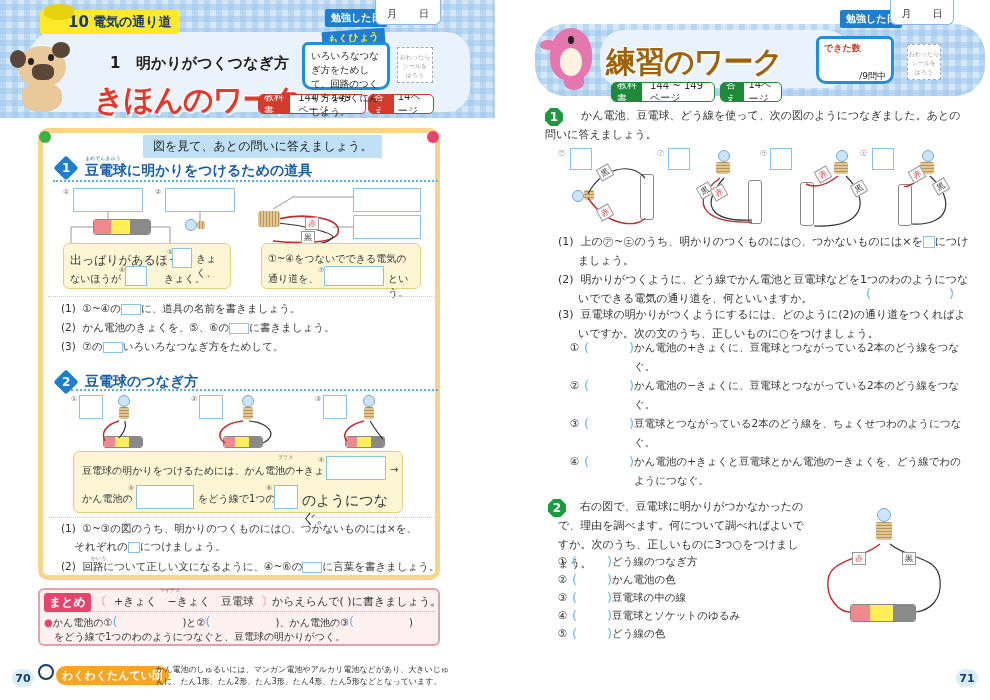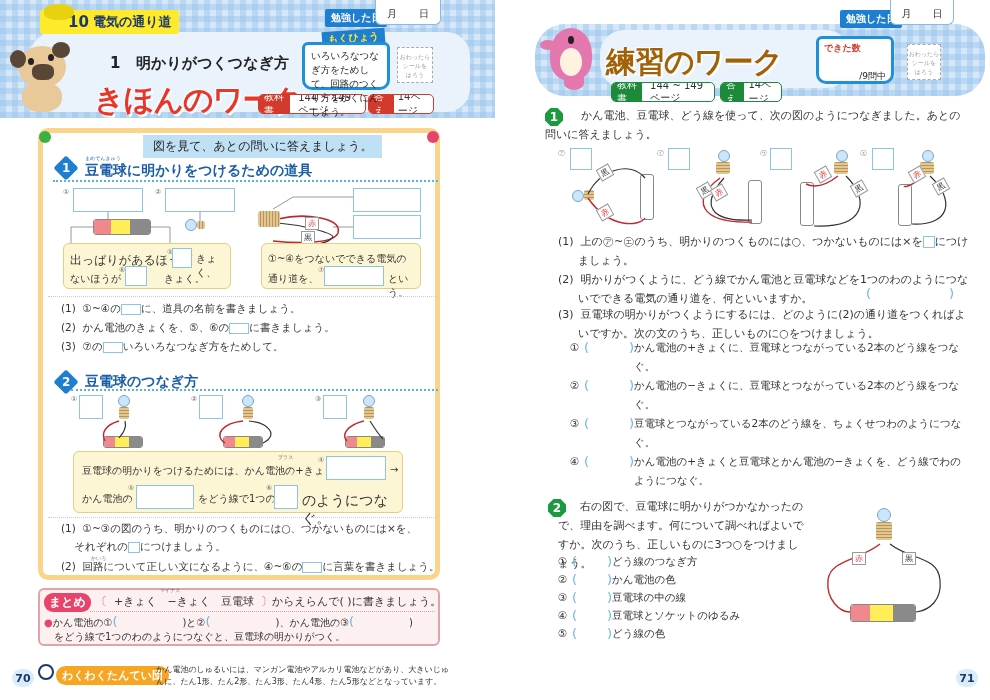--- a/index.html
+++ b/index.html
@@ -37,21 +37,21 @@
 .sec-num span{transform:rotate(-45deg)}
 .sec-title{font-size:14px;font-weight:bold;color:#1b5ea8}
 .sec-line{height:0;border-bottom:2px dotted #5ab0e0}
 .ansbox{border:1.5px solid #8ec4e3;background:#fff}
 .circ{font-size:7px;color:#666}
 .cream{background:#fdf6d4;border:1.5px solid #e6cd7f;border-radius:6px;font-size:10px;color:#333}
 .q{font-size:10.5px;color:#333;line-height:18px}
 .dots{border-top:1px dotted #ccc}
 
 #matome{left:38px;top:588px;width:402px;height:58px;background:#fdf0f0;border:2px solid #e3a2a8;border-radius:6px}
-.matome-tag{background:#e8436b;color:#fff;font-weight:bold;font-size:12px;padding:1px 5px;border-radius:9px}
+.matome-tag{background:#e8436b;color:#fff;font-weight:bold;font-size:12px;padding:1px 5px;border-radius:3px}
 .paren-blank{display:inline-block;color:#6ab8e0;font-size:13px}
 
 .pagenum{width:22px;height:18px;border-radius:9px;background:#d9ecf9;color:#1b3a6b;font-weight:bold;font-size:11px;display:flex;align-items:center;justify-content:center}
 .waku{background:#f6a623;border-radius:14px;color:#fff;font-weight:bold;font-size:11px;padding:2px 6px}
 
 .rq{font-size:11px;color:#333;line-height:19px}
 .gnum{width:18px;height:18px;background:#1d9a3f;color:#fff;font-weight:bold;font-size:12px;display:flex;align-items:center;justify-content:center;clip-path:polygon(30% 0,70% 0,100% 30%,100% 70%,70% 100%,30% 100%,0 70%,0 30%)}
 .opt-row{display:flex;align-items:flex-start;font-size:10.5px;line-height:19px}
 .opt-num{width:14px;color:#333}
 .opt-paren{width:50px;color:#6ab8e0;font-size:13px;display:flex;justify-content:space-between}

